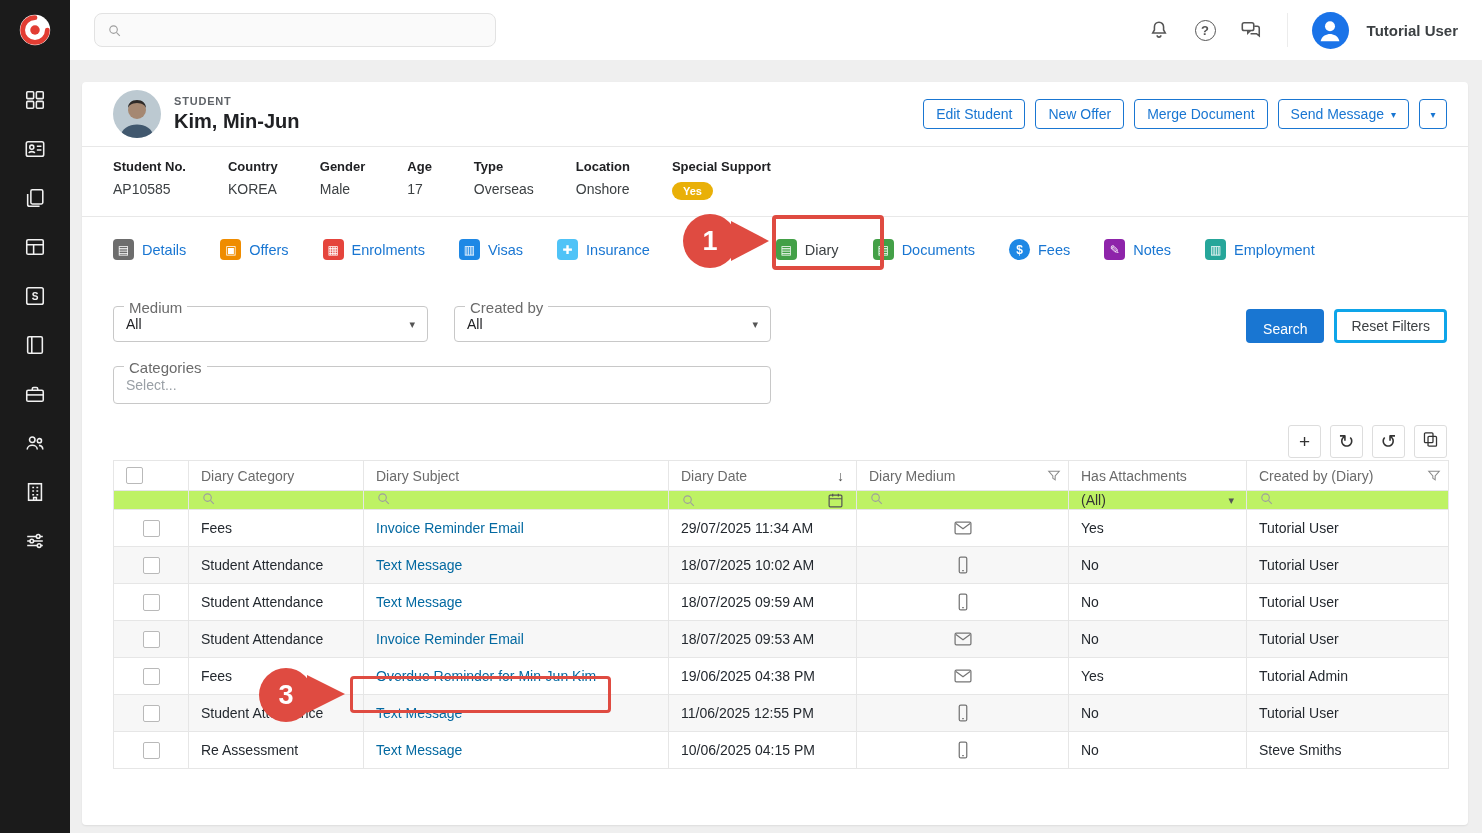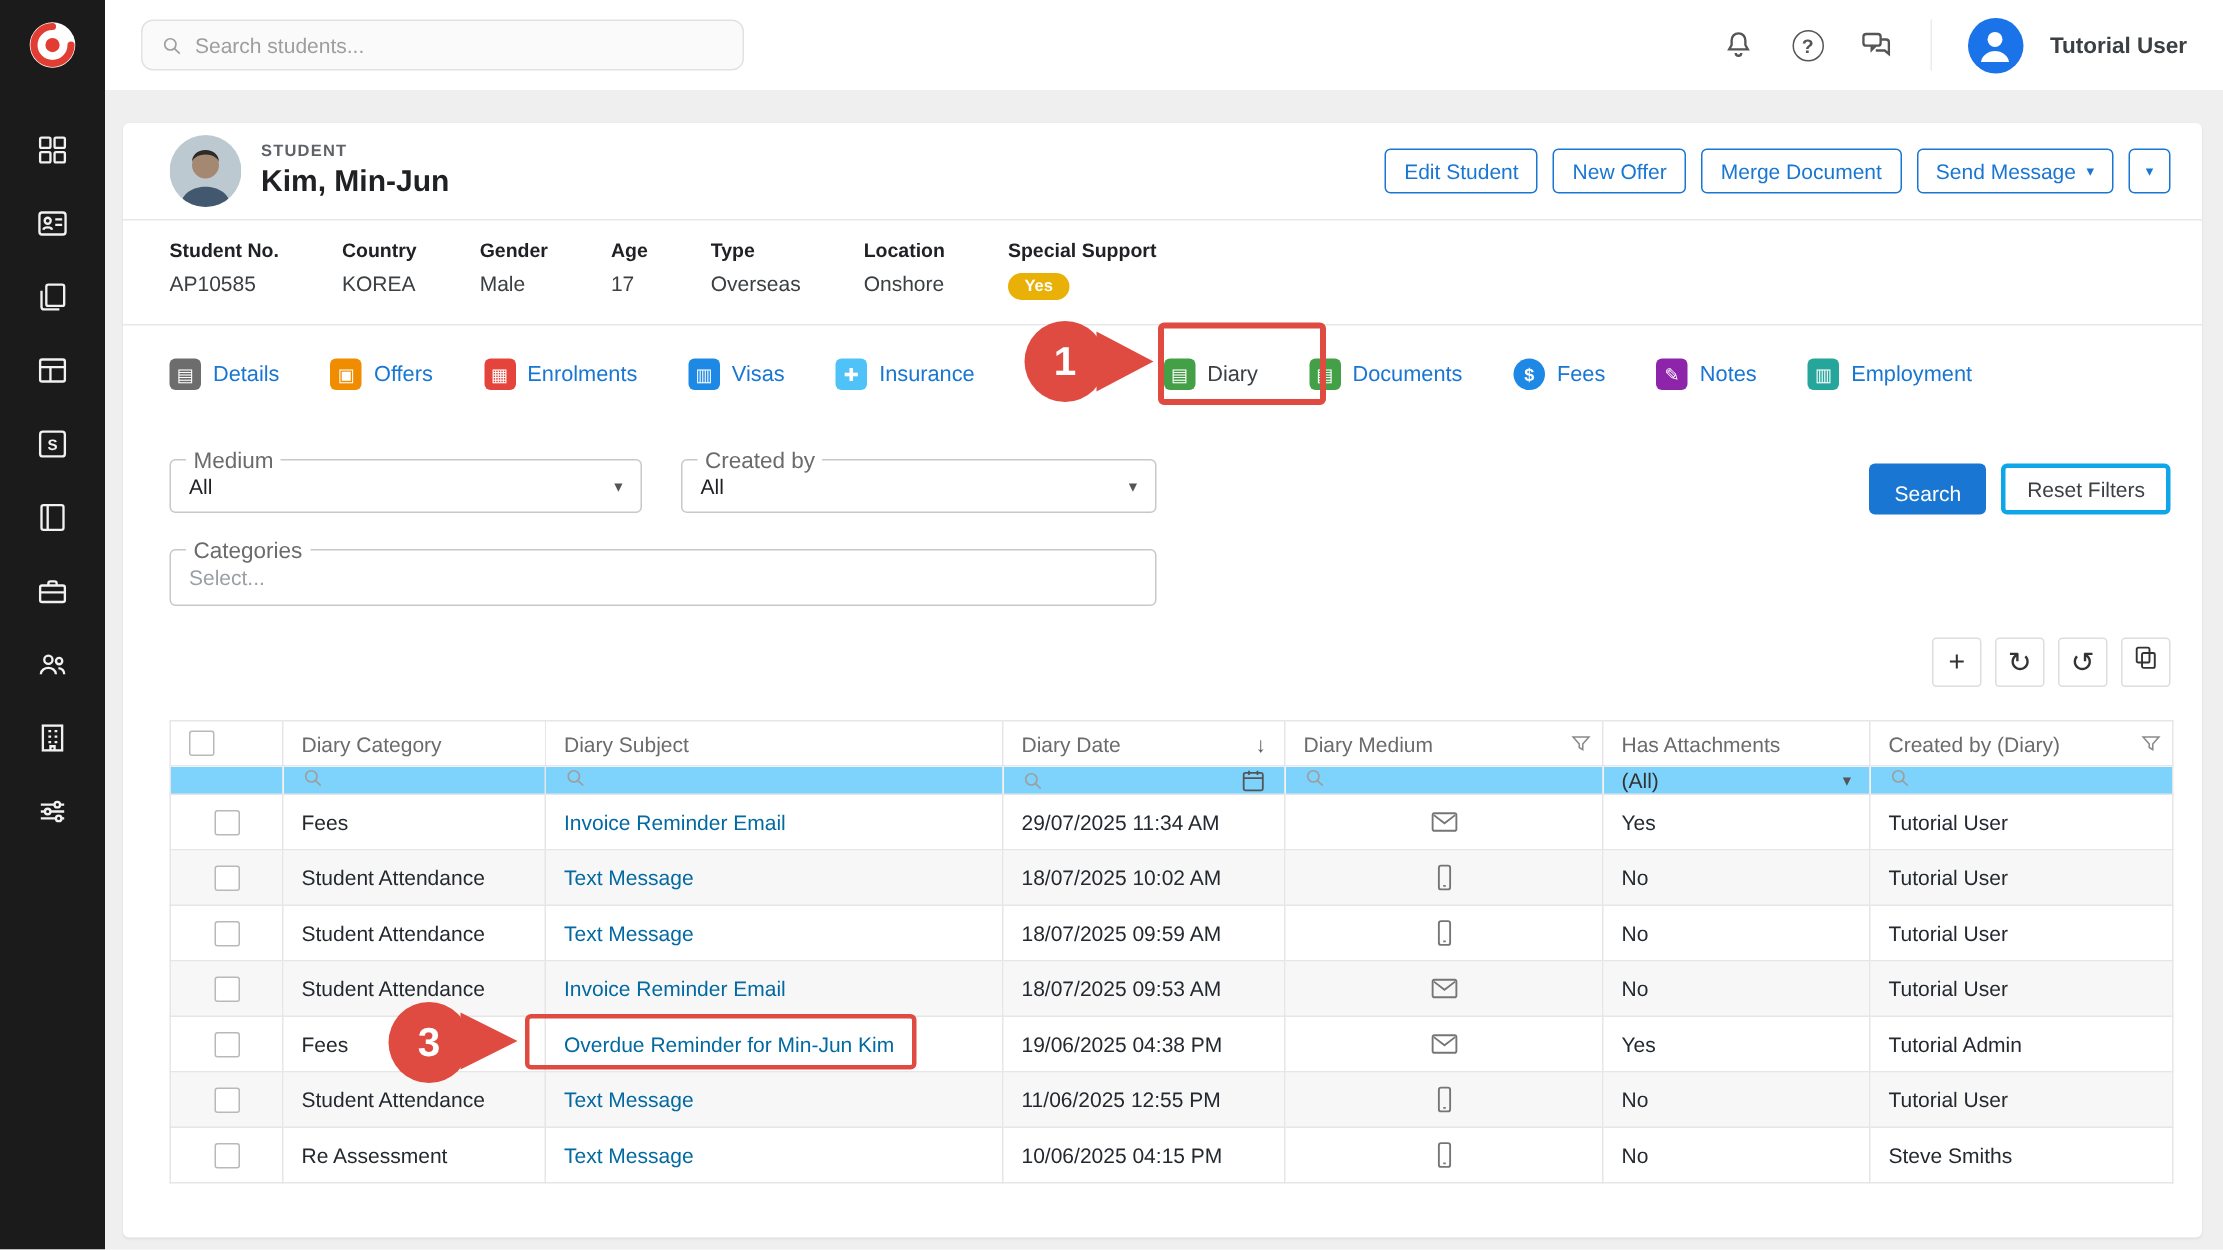--- a/index.html
+++ b/index.html
@@ -64,24 +64,24 @@
   .fld-value.placeholder { color:#9aa0a6; }
   .fld-caret { margin-left:auto; color:#555; font-size:11px; }
   .filter-actions { position:absolute; right:21px; top:25px; display:flex; gap:10px; }
   .btn-primary { color:#fff; border:none; height:34px; padding:12px 17px; border-radius:4px; font-size:14px; cursor:pointer; font-family:inherit; }
   .btn-plain { background:#fff; border:3px solid #0ea5e9; color:#3c4043; height:34px; padding:0 14px; border-radius:4px; font-size:14px; cursor:pointer; font-family:inherit; }
   
   .grid-actions { display:flex; justify-content:flex-end; gap:9px; padding:21px 21px 0 30px; }
   .ga-btn { width:33px; height:33px; border:1px solid #ddd; border-radius:3px; background:#fff; display:flex; align-items:center; justify-content:center; font-size:19px; color:#333; cursor:pointer; }
   .ga-btn svg { width:17px; height:17px; }
   
-  .grid-table { width:1335px; margin:22px 30px 0 31px; border-collapse:collapse; table-layout:fixed; font-size:14px; }
+  .grid-table { width:1335px; margin:2px 30px 0 31px; border-collapse:collapse; table-layout:fixed; font-size:14px; }
   .grid-table th, .grid-table td { border:1px solid #e6e6e6; padding:0 12px; vertical-align:middle; overflow:hidden; white-space:nowrap; }
   .head-row th { height:30px; font-weight:normal; color:#6b6b6b; text-align:left; position:relative; background:#fff; }
-  .filter-row td { height:18px; background:#7dd3fc; }
+  .filter-row td { height:18px; background:#bef264; }
   .data-row td { height:37px; }
   .data-row:nth-child(even) { background:#f7f7f7; }
   .c-cb { text-align:center; }
   .cb { display:inline-block; width:17px; height:17px; border:1px solid #b9b9b9; border-radius:2px; background:#fff; vertical-align:middle; cursor:pointer; }
   .link { color:#0369a1; text-decoration:none; cursor:pointer; }
   .th-flex { }
   .th-flex .th-inner { display:flex; align-items:center; justify-content:space-between; }
   .th-center { text-align:center; }
   .sort-arrow { color:#555; font-size:14px; cursor:pointer; }
   .funnel { position:absolute; right:7px; top:50%; transform:translateY(-50%); color:#8a8a8a; cursor:pointer; }
@@ -194,21 +194,20 @@
 </aside>
 
 <header class="topbar">
   <div class="search-box">
     <span class="mag">
       <svg viewBox="0 0 24 24" fill="none" stroke="currentColor" stroke-width="1.8">
           <circle cx="10.5" cy="10.5" r="6"></circle>
           <path d="M15 15l5.5 5.5"></path>
         </svg>
     </span>
-    <input type="text" placeholder="Search students..." style="">
   </div>
   <div class="topbar-right">
     <span class="tb-ico">
       <svg viewBox="0 0 24 24" fill="none" stroke="currentColor" stroke-width="1.7">
           <path d="M12 3.5c-3 0-5 2.3-5 5.2V12l-1.8 3.2h13.6L17 12V8.7c0-2.9-2-5.2-5-5.2z"></path>
           <path d="M10 17.8a2 2 0 0 0 4 0"></path>
         </svg>
     </span>
     <span class="help-circle">?</span>
     <span class="tb-ico">

